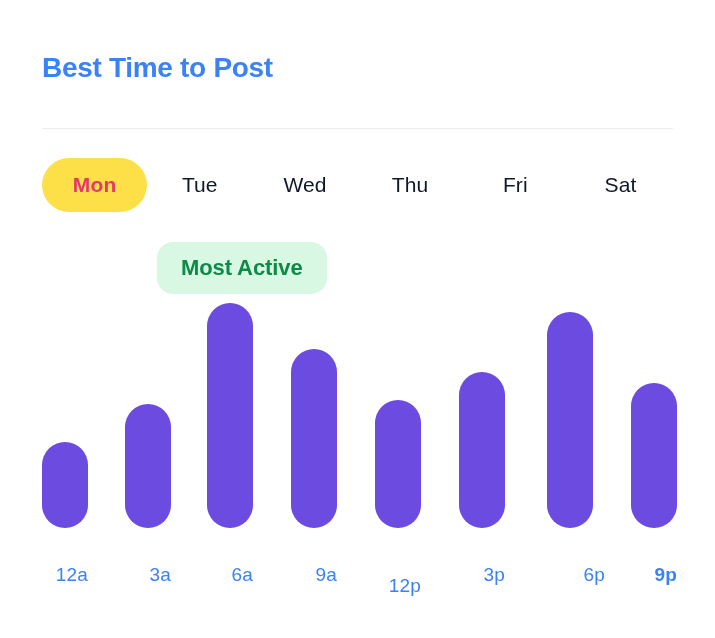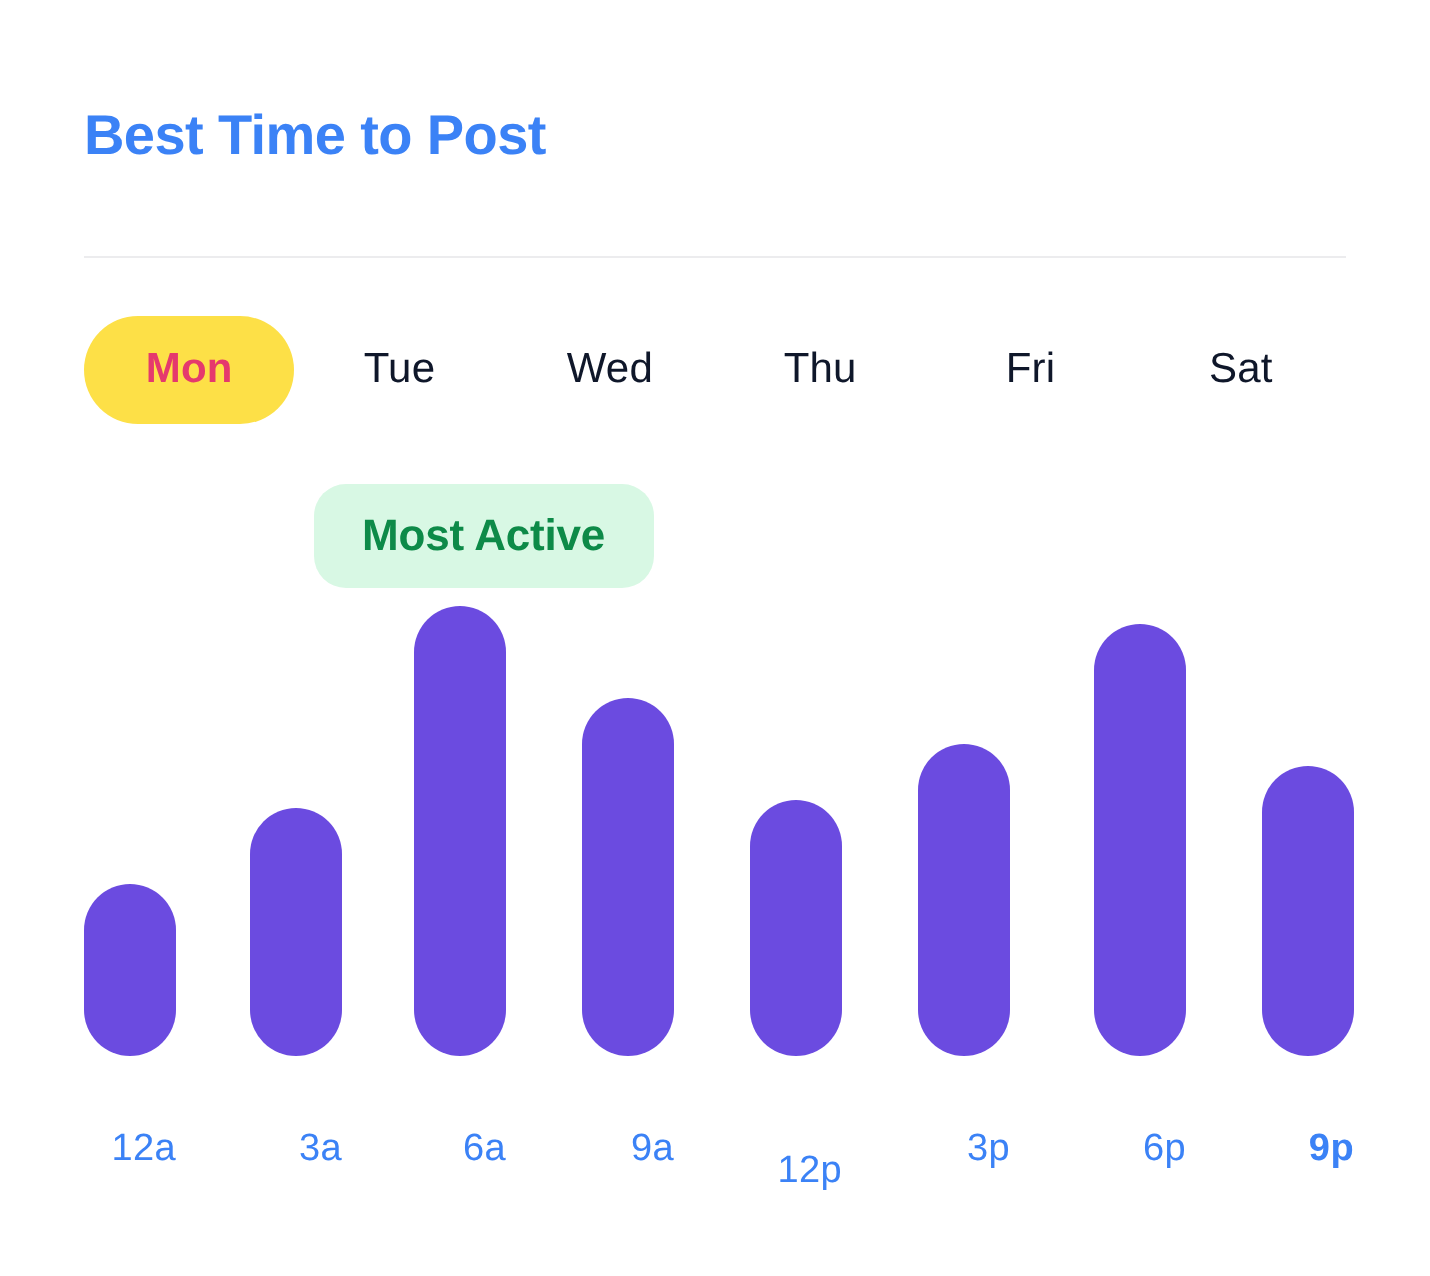--- a/index.html
+++ b/index.html
@@ -169,20 +169,20 @@
         <div class="bar" style="height: 128px; width: 46px; border-radius: 23px; background: rgb(107, 75, 224);"></div>
       </div>
       <div class="tick-label" style="left: 375px; width: 46px; margin-top: 11px;">12p</div>
       <div class="bar-col" style="left: 459px; width: 46px;">
         <div class="bar" style="height: 156px; width: 46px; border-radius: 23px; background: rgb(107, 75, 224);"></div>
       </div>
       <div class="tick-label" style="left: 459px; width: 46px;">3p</div>
       <div class="bar-col" style="left: 547px; width: 46px;">
         <div class="bar" style="height: 216px; width: 46px; border-radius: 23px; background: rgb(107, 75, 224);"></div>
       </div>
-      <div class="tick-label" style="left: 547px; width: 46px;">6p</div>
+      <div class="tick-label" style="left: 559px; width: 46px;">6p</div>
       <div class="bar-col" style="left: 631px; width: 46px;">
         <div class="bar" style="height: 145px; width: 46px; border-radius: 23px; background: rgb(107, 75, 224);"></div>
       </div>
       <div class="tick-label" style="left: 631px; width: 46px; font-weight: bold;">9p</div>
     </div>
 
 </div>
 
 </body></html>

